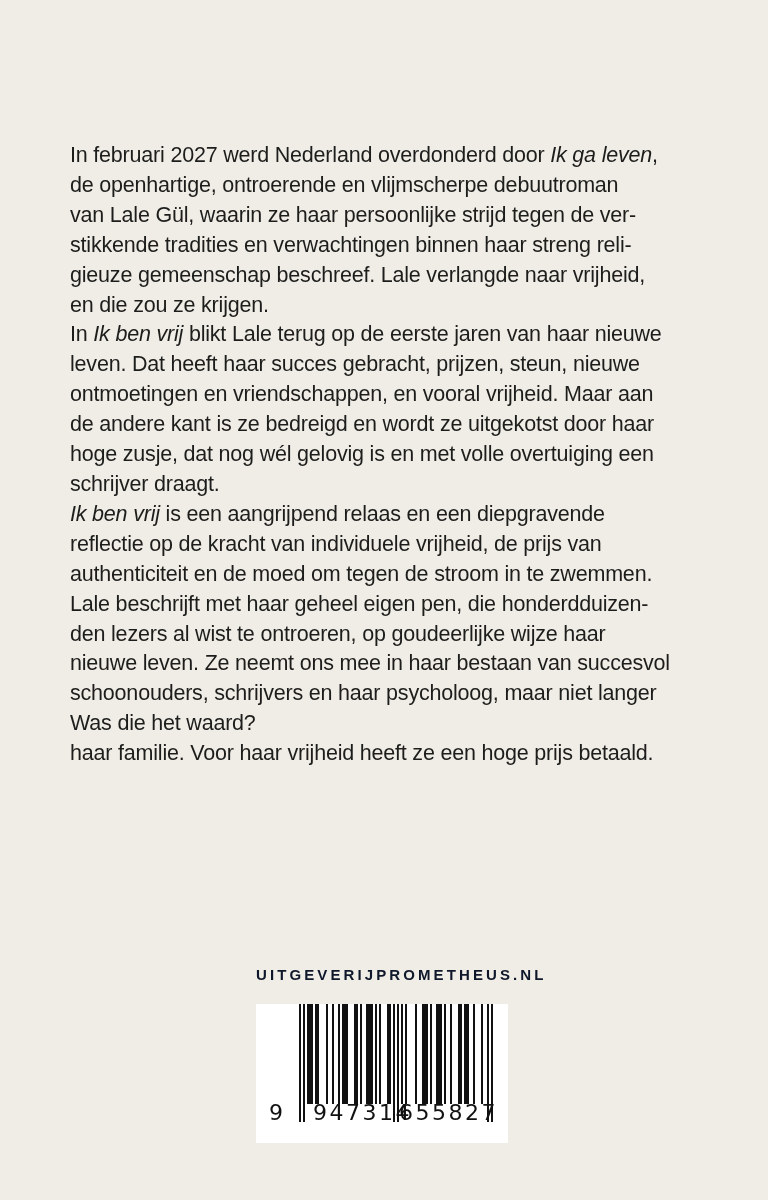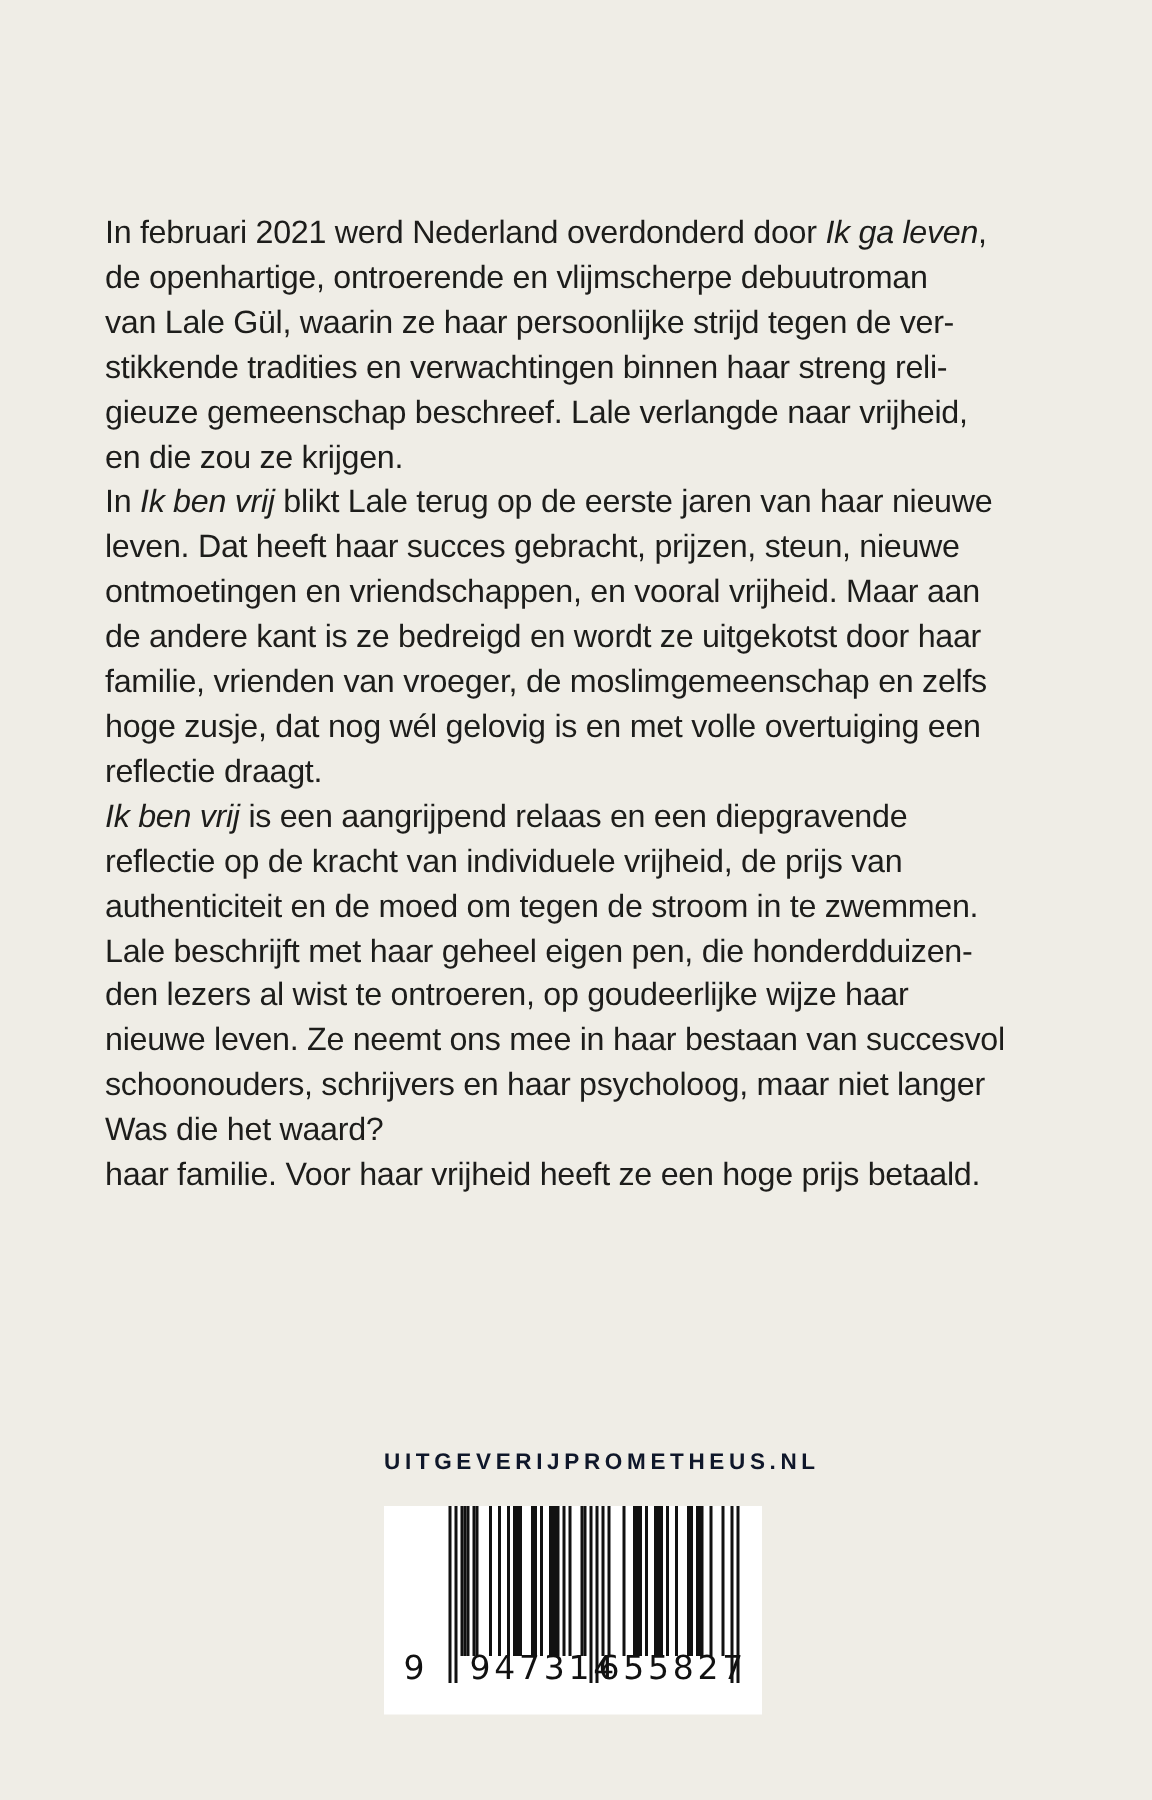--- a/index.html
+++ b/index.html
@@ -34,35 +34,34 @@
   .digits {
     position:absolute; top:96px; font-family:"DejaVu Sans", sans-serif;
     font-size:22px; color:#111; letter-spacing:2.5px;
   }
 </style>
 </head>
 <body>
 
 <div class="blurb" id="blurb">
     <p>
-      <span class="line"><span>In februari 2021 werd Nederland overdonderd door </span><i>Ik ga leven</i><span>,</span></span>
+      <span class="line"><span>In februari 2027 werd Nederland overdonderd door </span><i>Ik ga leven</i><span>,</span></span>
       <span class="line"><span>de openhartige, ontroerende en vlijmscherpe debuutroman</span></span>
       <span class="line"><span>van Lale Gül, waarin ze haar persoonlijke strijd tegen de ver-</span></span>
       <span class="line"><span>stikkende tradities en verwachtingen binnen haar streng reli-</span></span>
       <span class="line"><span>gieuze gemeenschap beschreef. Lale verlangde naar vrijheid,</span></span>
       <span class="line"><span>en die zou ze krijgen.</span></span>
     </p>
     <p>
       <span class="line"><span>In </span><i>Ik ben vrij</i><span> blikt Lale terug op de eerste jaren van haar nieuwe</span></span>
       <span class="line"><span>leven. Dat heeft haar succes gebracht, prijzen, steun, nieuwe</span></span>
       <span class="line"><span>ontmoetingen en vriendschappen, en vooral vrijheid. Maar aan</span></span>
       <span class="line"><span>de andere kant is ze bedreigd en wordt ze uitgekotst door haar</span></span>
-      <span class="line"><span>familie, vrienden van vroeger, de moslimgemeenschap en zelfs</span></span>
       <span class="line"><span>hoge zusje, dat nog wél gelovig is en met volle overtuiging een</span></span>
-      <span class="line"><span>reflectie draagt.</span></span>
+      <span class="line"><span>schrijver draagt.</span></span>
     </p>
     <p>
       <span class="line"><i>Ik ben vrij</i><span> is een aangrijpend relaas en een diepgravende</span></span>
       <span class="line"><span>reflectie op de kracht van individuele vrijheid, de prijs van</span></span>
       <span class="line"><span>authenticiteit en de moed om tegen de stroom in te zwemmen.</span></span>
       <span class="line"><span>Lale beschrijft met haar geheel eigen pen, die honderdduizen-</span></span>
       <span class="line"><span>den lezers al wist te ontroeren, op goudeerlijke wijze haar</span></span>
       <span class="line"><span>nieuwe leven. Ze neemt ons mee in haar bestaan van succesvol</span></span>
       <span class="line"><span>schoonouders, schrijvers en haar psycholoog, maar niet langer</span></span>
       <span class="line"><span>Was die het waard?</span></span>

